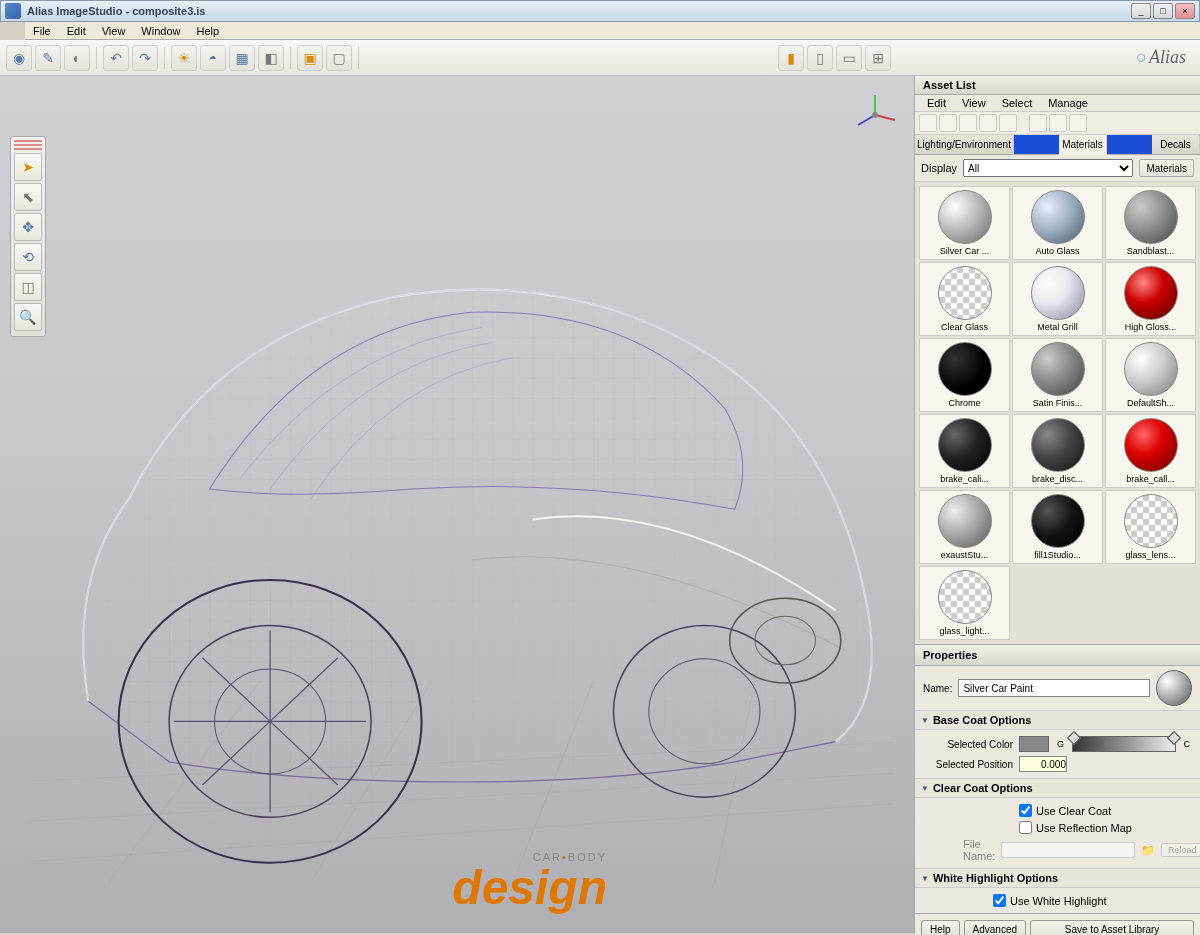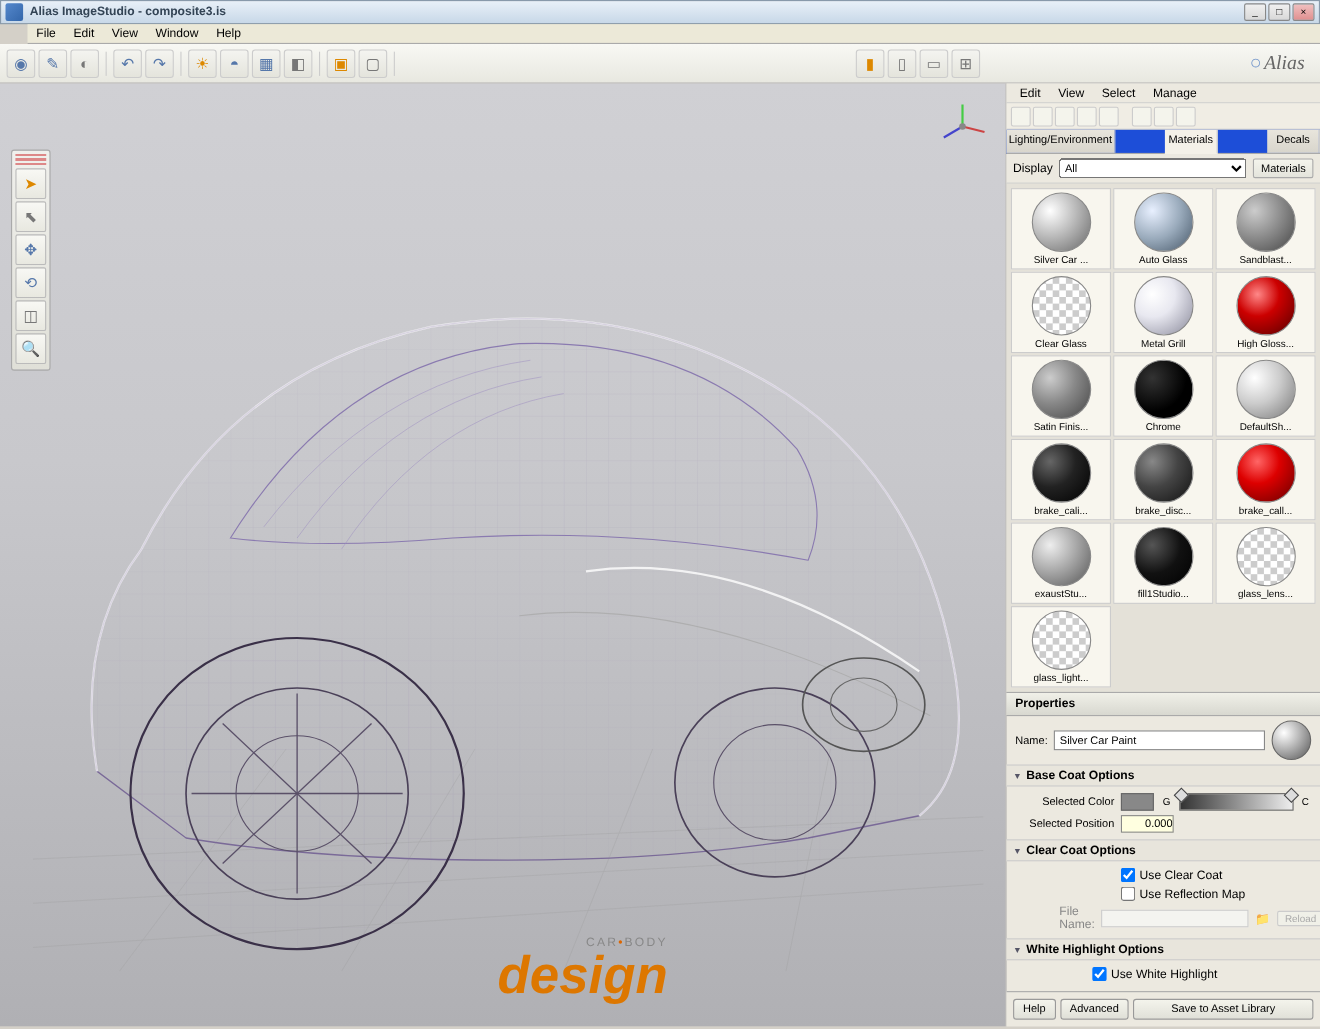--- a/index.html
+++ b/index.html
@@ -275,20 +275,21 @@
       </svg>
     </div>
 
     <div class="watermark">
       <div class="line1"><span>CAR</span><span class="dot">•</span><span>BODY</span></div>
       <div class="line2">design</div>
     </div>
   </div>
 
   <div class="right-panel">
+    <div class="panel-header">Asset List</div>
     <div class="panel-menubar">
       <div class="menu-item">Edit</div>
       <div class="menu-item">View</div>
       <div class="menu-item">Select</div>
       <div class="menu-item">Manage</div>
     </div>
     <div class="panel-toolbar">
       <div class="panel-tool-btn"></div>
       <div class="panel-tool-btn"></div>
       <div class="panel-tool-btn"></div>
@@ -333,26 +334,26 @@
         </div>
         <div class="material-cell">
           <div class="swatch sphere" style="background: radial-gradient(circle at 30% 30%, rgb(255, 255, 255), rgb(232, 232, 240) 40%, rgb(136, 136, 153));"></div>
           <div class="mat-label">Metal Grill</div>
         </div>
         <div class="material-cell">
           <div class="swatch sphere" style="background: radial-gradient(circle at 35% 30%, rgb(255, 136, 136), rgb(204, 0, 0) 40%, rgb(85, 0, 0));"></div>
           <div class="mat-label">High Gloss...</div>
         </div>
         <div class="material-cell">
+          <div class="swatch sphere" style="background: radial-gradient(circle at 30% 30%, rgb(51, 51, 51), rgb(0, 0, 0) 60%);"></div>
+          <div class="mat-label">Chrome</div>
+        </div>
+        <div class="material-cell">
           <div class="swatch sphere" style="background: radial-gradient(circle at 30% 30%, rgb(204, 204, 204), rgb(136, 136, 136) 45%, rgb(68, 68, 68));"></div>
           <div class="mat-label">Satin Finis...</div>
-        </div>
-        <div class="material-cell">
-          <div class="swatch sphere" style="background: radial-gradient(circle at 30% 30%, rgb(51, 51, 51), rgb(0, 0, 0) 60%);"></div>
-          <div class="mat-label">Chrome</div>
         </div>
         <div class="material-cell">
           <div class="swatch sphere" style="background: radial-gradient(circle at 30% 30%, rgb(255, 255, 255), rgb(204, 204, 204) 45%, rgb(119, 119, 119));"></div>
           <div class="mat-label">DefaultSh...</div>
         </div>
         <div class="material-cell">
           <div class="swatch sphere" style="background: radial-gradient(circle at 30% 30%, rgb(102, 102, 102), rgb(34, 34, 34) 45%, rgb(0, 0, 0));"></div>
           <div class="mat-label">brake_cali...</div>
         </div>
         <div class="material-cell">

